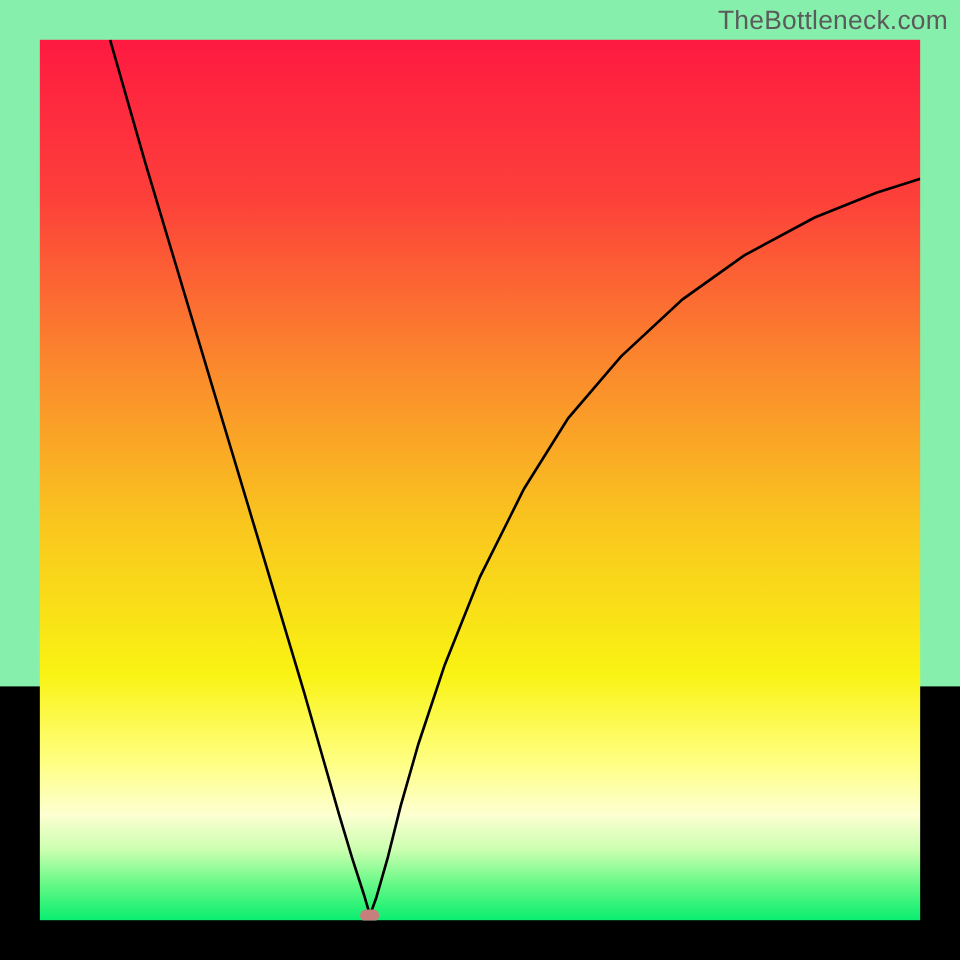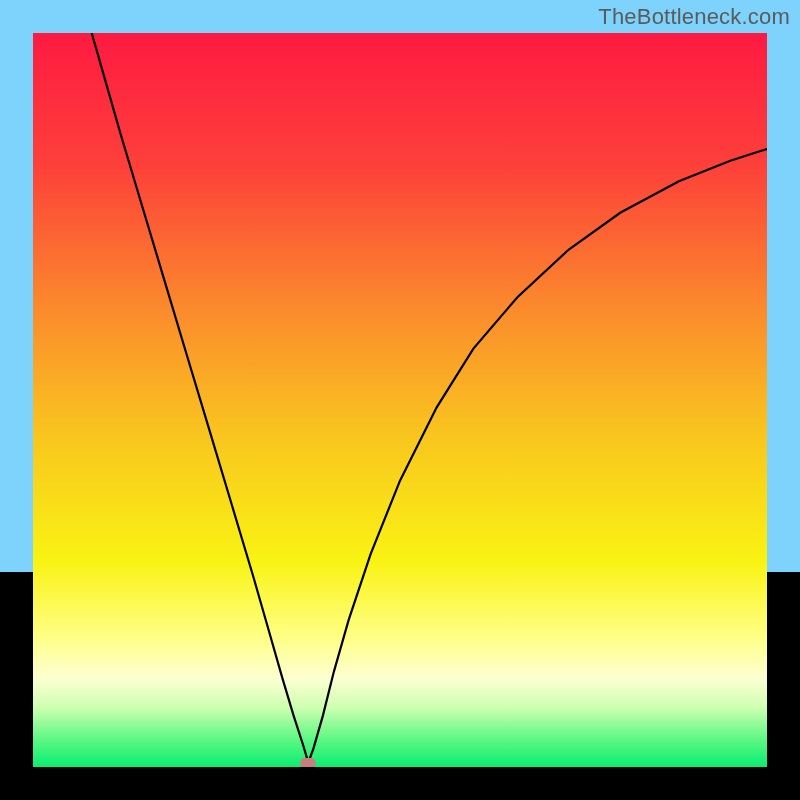--- a/index.html
+++ b/index.html
@@ -7,21 +7,21 @@
     padding: 0;
     width: 800px;
     height: 800px;
     background: #000;
     font-family: Arial, Helvetica, sans-serif;
   }
   .frame {
     position: relative;
     width: 800px;
     height: 572px;
-    background: #7dd3fc;
+    background: #86efac;
   }
   .watermark {
     position: absolute;
     top: 4px;
     right: 10px;
     color: #5b5b5b;
     font-size: 22px;
     font-weight: 500;
     letter-spacing: 0.2px;
     z-index: 5;

